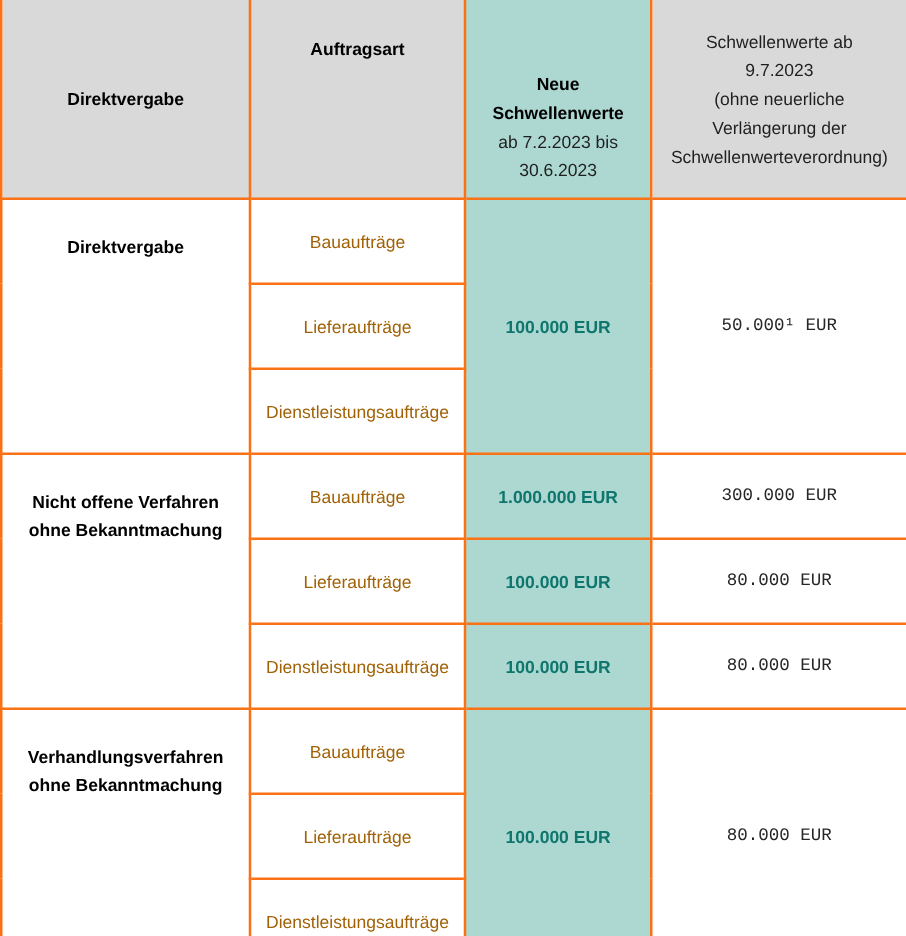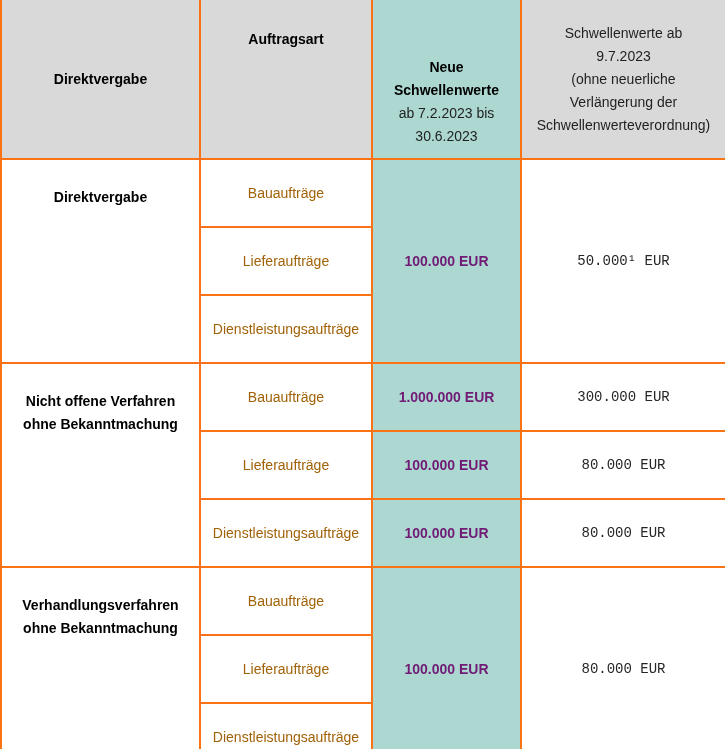--- a/index.html
+++ b/index.html
@@ -47,21 +47,21 @@
     padding-top: 28px;
     margin-top: 40px;
   }
   td.section-label {
     vertical-align: top;
     padding-top: 26px;
     font-weight: bold;
     color: #000000;
   }
   tr.body-row { height: 68px; }
-  td.value-new { font-weight: bold; color: #701a75; }
+  td.value-new { font-weight: bold; color: #0f766e; }
   td.value-old { color: #262626; font-family: Liberation Mono, monospace; }
   td.auftragsart-cell { color: #a16207; }
 </style>
 </head>
 <body>
 
 <div class="page">
   <table class="thresholds">
     <colgroup>
       <col style="width:199px">

